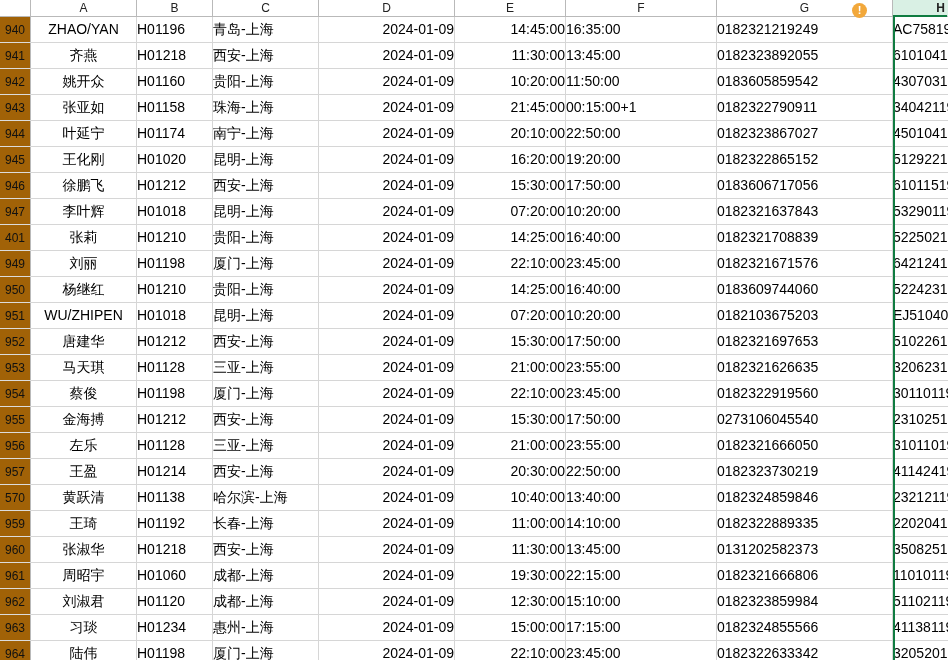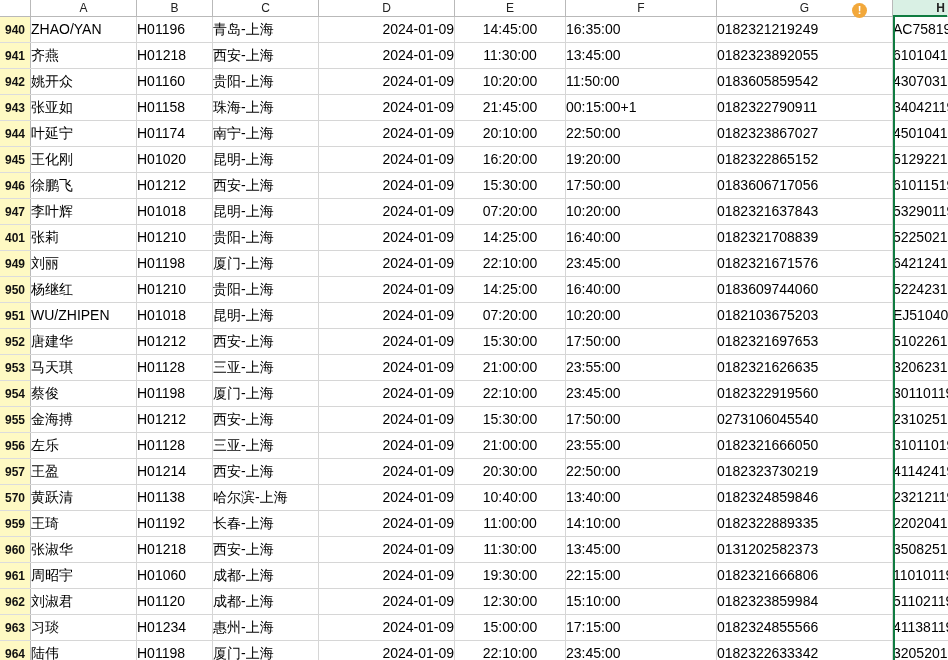--- a/index.html
+++ b/index.html
@@ -45,48 +45,48 @@
   td.rowhead{
     width:30px;
     background:#ffffff;
     border-right:1px solid #b9b9b9;
     border-bottom:1px solid #dcdcdc;
     text-align:center;
     font-size:12px;
     color:#222;
   }
   td.rowhead.sel{
-    background:#fef9c3;
+    background:#a16207;
     color:#111;
-    font-weight:bold;
+    font-weight:normal;
   }
   td.cell{
     height:25px;
     border-right:1px solid #d6d6d6;
     border-bottom:1px solid #d6d6d6;
     padding:0 3px;
     font-size:14px;
     line-height:25px;
   }
   
   .c-rh{width:30px;}
   .c-a{width:105px;}
   .c-b{width:75px;}
   .c-c{width:105px;}
   .c-d{width:135px;}
   .c-e{width:110px;}
   .c-f{width:150px;}
   .c-g{width:175px;}
   .c-h{width:95px;}
 
-  .col-a{text-align:left;}
+  .col-a{text-align:center;}
   .col-b{text-align:left;padding-left:6px;}
   .col-c{text-align:left;padding-left:8px;}
   .col-d{text-align:right;padding-left:10px;}
-  .col-e{text-align:center;padding-left:8px;}
+  .col-e{text-align:right;padding-left:8px;}
   .col-f{text-align:left;padding-left:6px;}
   .col-g{text-align:left;padding-left:6px;}
   .col-h{text-align:left;padding-left:4px;}
 
   
   .sel-col{
     background:#ffffff;
   }
   
   #sel-left-border{

